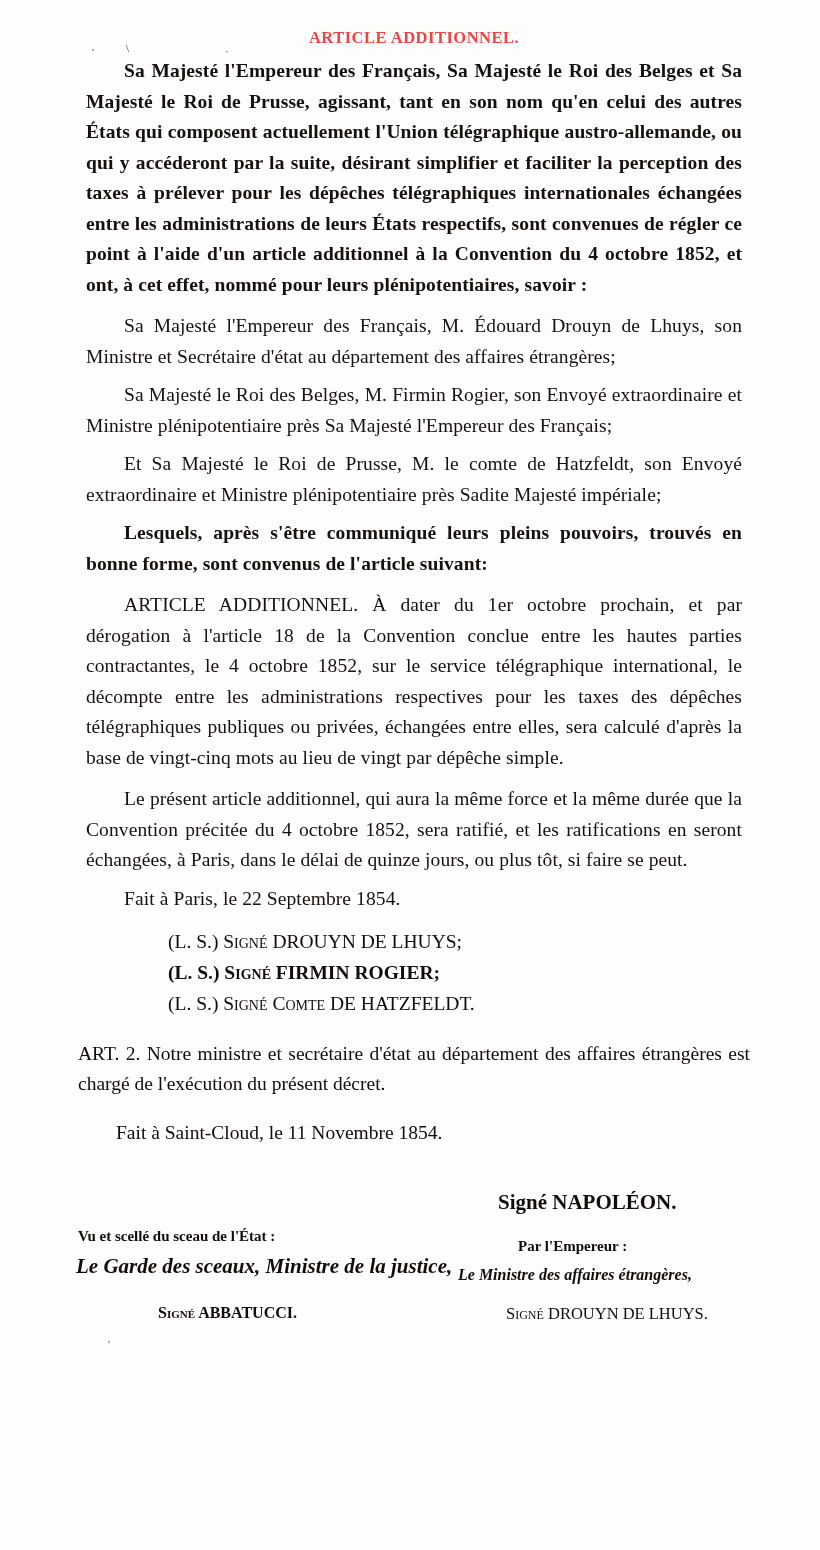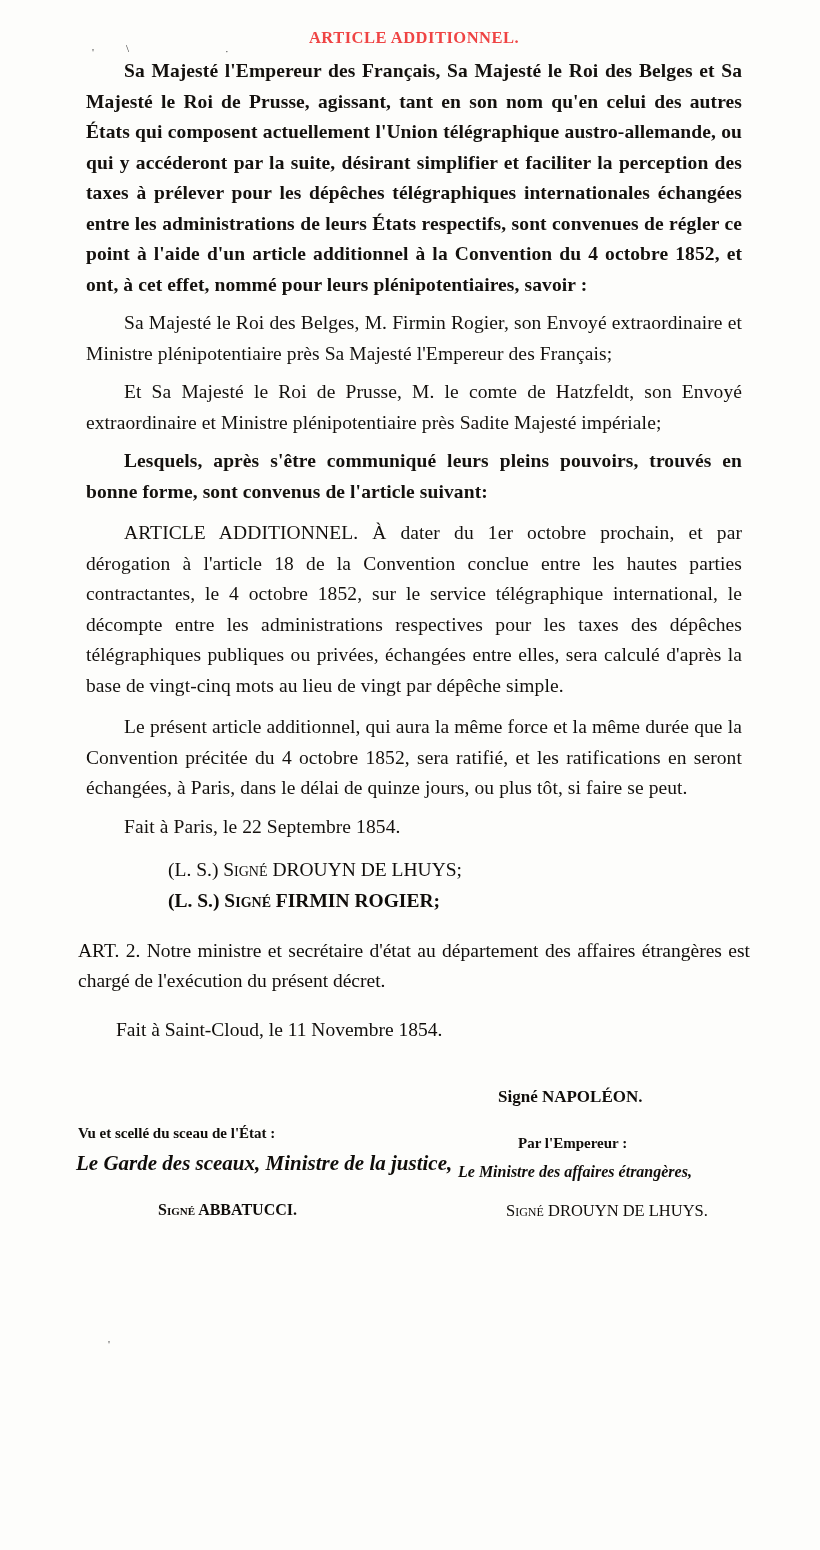--- a/index.html
+++ b/index.html
@@ -83,21 +83,21 @@
     margin-top: 42px;
     font-size: 15.5px;
     position: relative;
     height: 170px;
   }
   .footer .napo {
     position: absolute;
     left: 420px;
     top: 0;
     font-weight: bold;
-    font-size: 17px;
+    font-size: 21px;
   }
   .footer .vu {
     position: absolute;
     left: 0px;
     top: 38px;
     font-weight: bold;
     font-size: 15px;
   }
   .footer .paremp {
     position: absolute;
@@ -149,37 +149,39 @@
   <span class="tick t2">\</span>
   <span class="tick t3">·</span>
   <span class="tick t4">'</span>
 
   <div class="scan">
 
     <h1 class="heading">ARTICLE ADDITIONNEL.</h1>
 
     <p class="body heavy">Sa Majesté l'Empereur des Français, Sa Majesté le Roi des Belges et Sa Majesté le Roi de Prusse, agissant, tant en son nom qu'en celui des autres États qui composent actuellement l'Union télégraphique austro-allemande, ou qui y accéderont par la suite, désirant simplifier et faciliter la perception des taxes à prélever pour les dépêches télégraphiques internationales échangées entre les administrations de leurs États respectifs, sont convenues de régler ce point à l'aide d'un article additionnel à la Convention du 4 octobre 1852, et ont, à cet effet, nommé pour leurs plénipotentiaires, savoir :</p>
 
+    <p class="body spaced">Sa Majesté l'Empereur des Français, M. Édouard Drouyn de Lhuys, son Ministre et Secrétaire d'état au département des affaires étrangères;</p>
 
     <p class="body">Sa Majesté le Roi des Belges, M. Firmin Rogier, son Envoyé extraordinaire et Ministre plénipotentiaire près Sa Majesté l'Empereur des Français;</p>
 
     <p class="body">Et Sa Majesté le Roi de Prusse, M. le comte de Hatzfeldt, son Envoyé extraordinaire et Ministre plénipotentiaire près Sadite Majesté impériale;</p>
 
     <p class="body heavy">Lesquels, après s'être communiqué leurs pleins pouvoirs, trouvés en bonne forme, sont convenus de l'article suivant:</p>
 
     <p class="body spaced">ARTICLE ADDITIONNEL. À dater du 1er octobre prochain, et par dérogation à l'article 18 de la Convention conclue entre les hautes parties contractantes, le 4 octobre 1852, sur le service télégraphique international, le décompte entre les administrations respectives pour les taxes des dépêches télégraphiques publiques ou privées, échangées entre elles, sera calculé d'après la base de vingt-cinq mots au lieu de vingt par dépêche simple.</p>
 
     <p class="body spaced">Le présent article additionnel, qui aura la même force et la même durée que la Convention précitée du 4 octobre 1852, sera ratifié, et les ratifications en seront échangées, à Paris, dans le délai de quinze jours, ou plus tôt, si faire se peut.</p>
 
 
     <p class="body">Fait à Paris, le 22 Septembre 1854.</p>
 
     <div class="sig-block">
       <div class="sig-line sc">(L. S.) Signé DROUYN DE LHUYS;</div>
       <div class="sig-line sc noise-strong">(L. S.) Signé FIRMIN ROGIER;</div>
+      <div class="sig-line sc">(L. S.) Signé Comte DE HATZFELDT.</div>
     </div>
 
     <p class="art2 first">ART. 2. Notre ministre et secrétaire d'état au département des affaires étrangères est chargé de l'exécution du présent décret.</p>
 
     <p class="fait2">Fait à Saint-Cloud, le 11 Novembre 1854.</p>
 
     <div class="footer">
       <div class="napo">Signé NAPOLÉON.</div>
       <div class="vu">Vu et scellé du sceau de l'État :</div>
       <div class="paremp">Par l'Empereur :</div>

